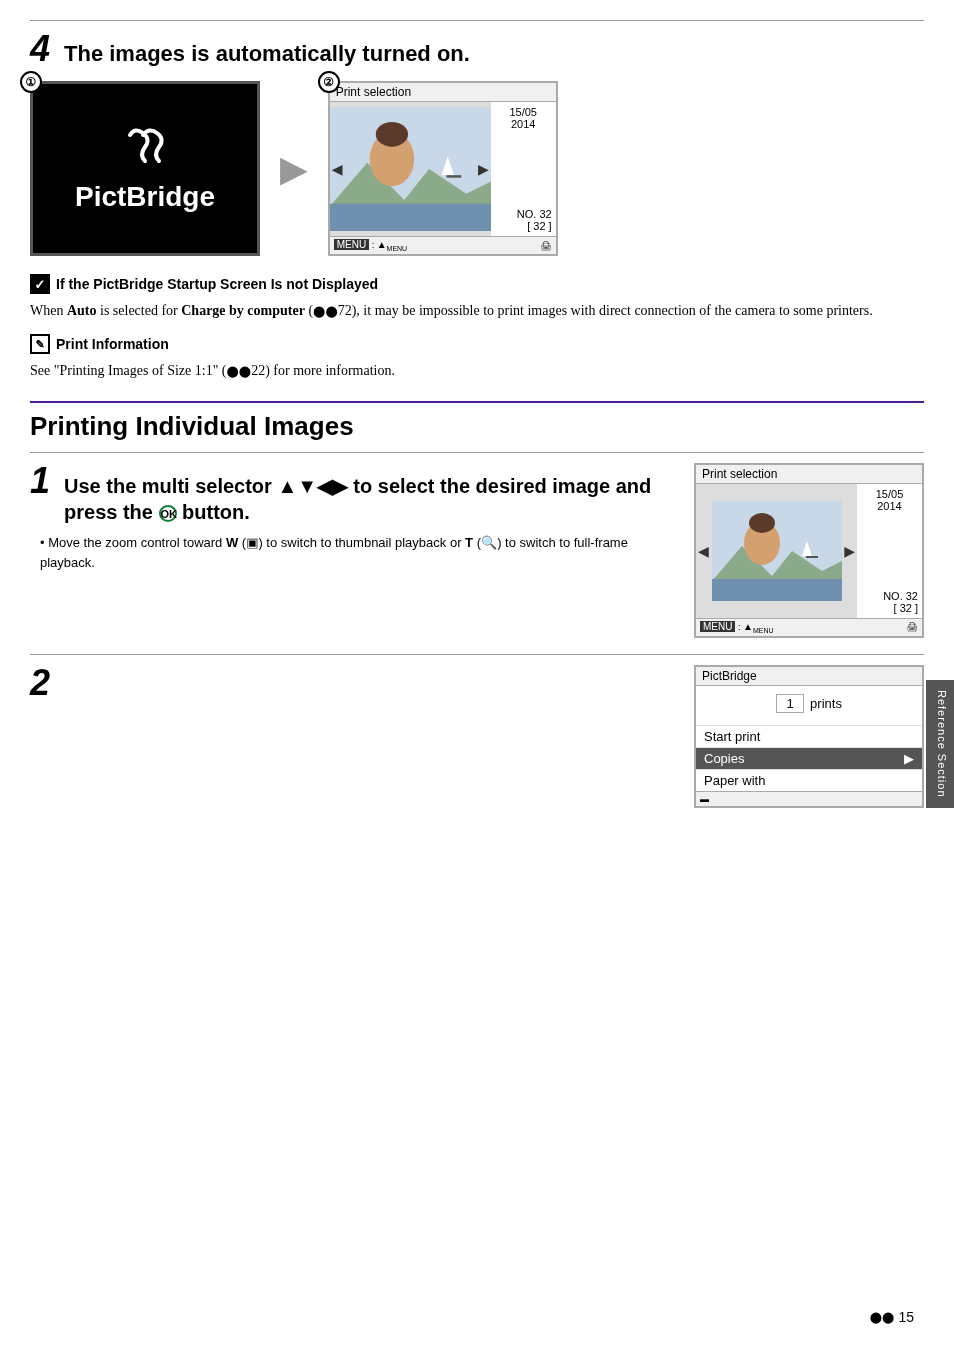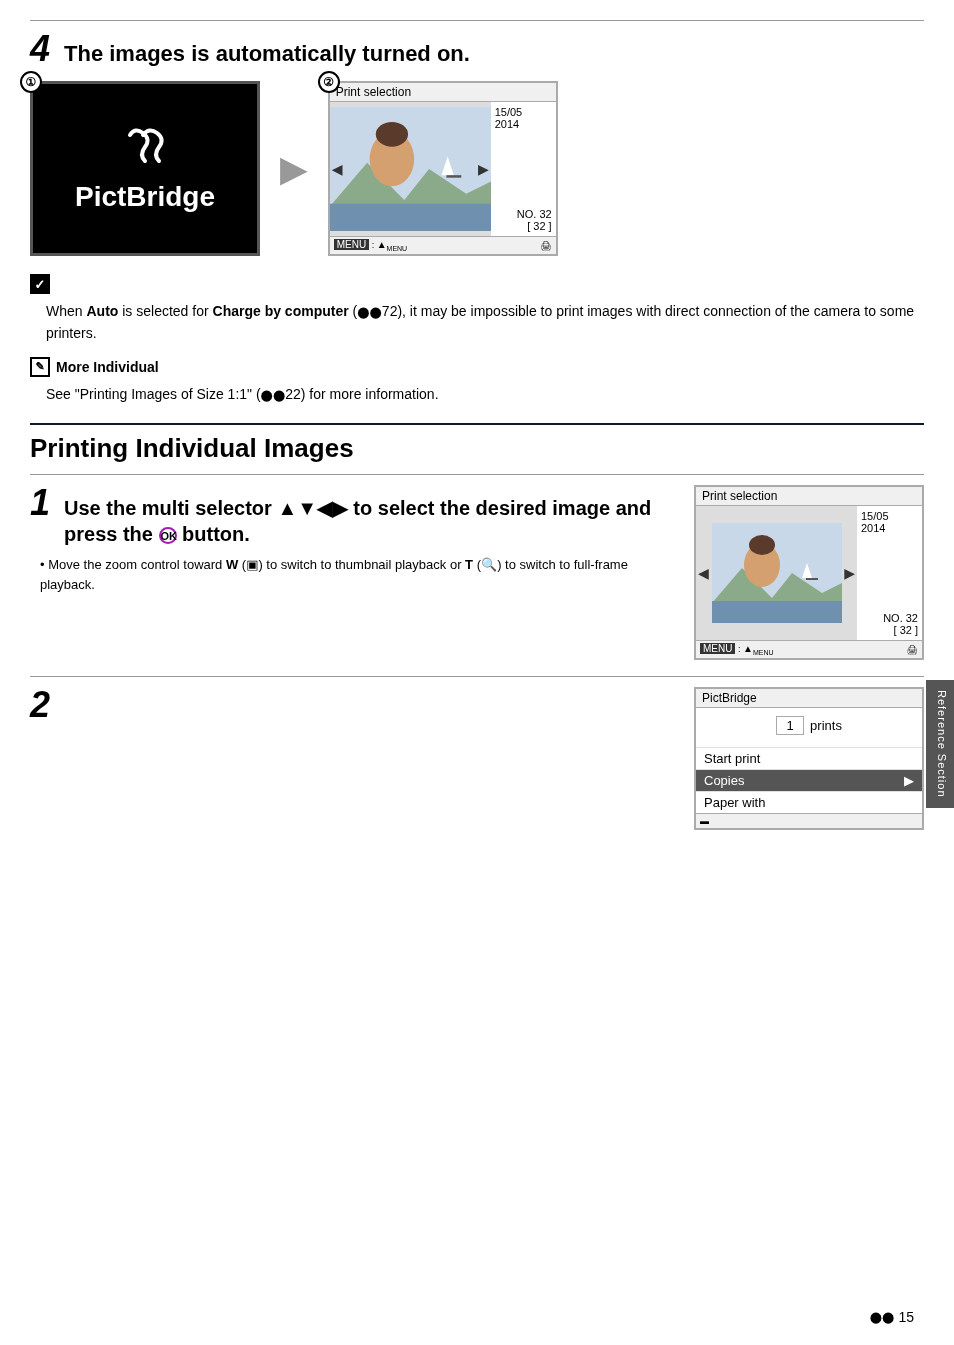--- a/index.html
+++ b/index.html
@@ -151,21 +151,21 @@
     .ps-sidebar {
       width: 65px;
       padding: 4px;
       font-size: 11px;
       display: flex;
       flex-direction: column;
       justify-content: space-between;
     }
     .ps-date {
       font-size: 11px;
-      text-align: left;
+      text-align: center;
     }
     .ps-no {
       font-size: 11px;
       text-align: right;
     }
     .ps-footer {
       border-top: 1px solid #aaa;
       background: #f0f0f0;
       padding: 2px 4px;
       font-size: 9px;
@@ -204,26 +204,27 @@
       color: #000;
       display: flex;
       align-items: center;
       justify-content: center;
       font-size: 11px;
       font-weight: bold;
     }
     .warning-body {
       font-size: 14px;
       line-height: 1.6;
-      margin-left: 16px;
+      margin-left: 0;
+      font-family: Liberation Serif, serif;
     }
 
     
     .section-title-block {
-      border-top: 2px solid #0f172a;
+      border-top: 2px solid #4c1d95;
       padding-top: 8px;
       margin: 18px 0 10px 0;
     }
     .section-main-title {
       font-size: 26px;
       font-weight: bold;
       margin-bottom: 10px;
     }
 
     
@@ -335,21 +336,21 @@
       font-size: 14px;
       display: flex;
       align-items: center;
       gap: 4px;
     }
 
     .ok-button {
       display: inline-block;
       width: 18px;
       height: 17px;
-      border: 2px solid #a21caf;
+      border: 2px solid #15803d;
       border-radius: 50%;
       text-align: center;
       line-height: 14px;
       font-size: 11px;
       font-weight: bold;
       vertical-align: middle;
     }
 
     .menu-icon {
       font-size: 10px;
@@ -434,33 +435,34 @@
           <span>🖨</span>
         </div>
       </div>
     </div>
   </div>
 </div>
 
 <div class="warning-box">
   <div class="warning-title">
     <div class="warning-icon">✓</div>
+    <span>If the PictBridge Startup Screen Is not Displayed</span>
   </div>
   <div class="warning-body">
     <p style="margin-bottom:8px;">
       When <strong>Auto</strong> is selected for <strong>Charge by computer</strong> (<span style="font-size:11px">⬤⬤</span>72), it may be impossible
       to print images with direct connection of the camera to some printers.
     </p>
   </div>
 </div>
 
 <div class="warning-box" style="margin-top:10px;">
   <div class="warning-title">
     <div class="note-icon">✎</div>
-    <span>More Individual</span>
+    <span>Print Information</span>
   </div>
   <div class="warning-body">
     See "Printing Images of Size 1:1" (<span style="font-size:11px">⬤⬤</span>22) for more information.
   </div>
 </div>
 
 <div class="section-title-block">
   <div class="section-main-title">Printing Individual Images</div>
 </div>
 

